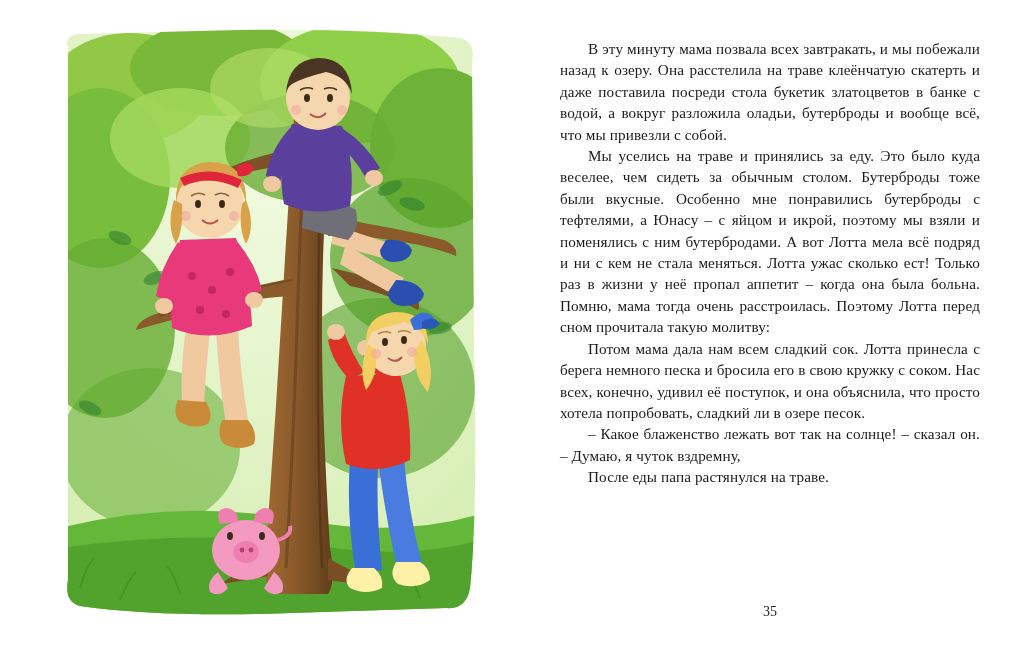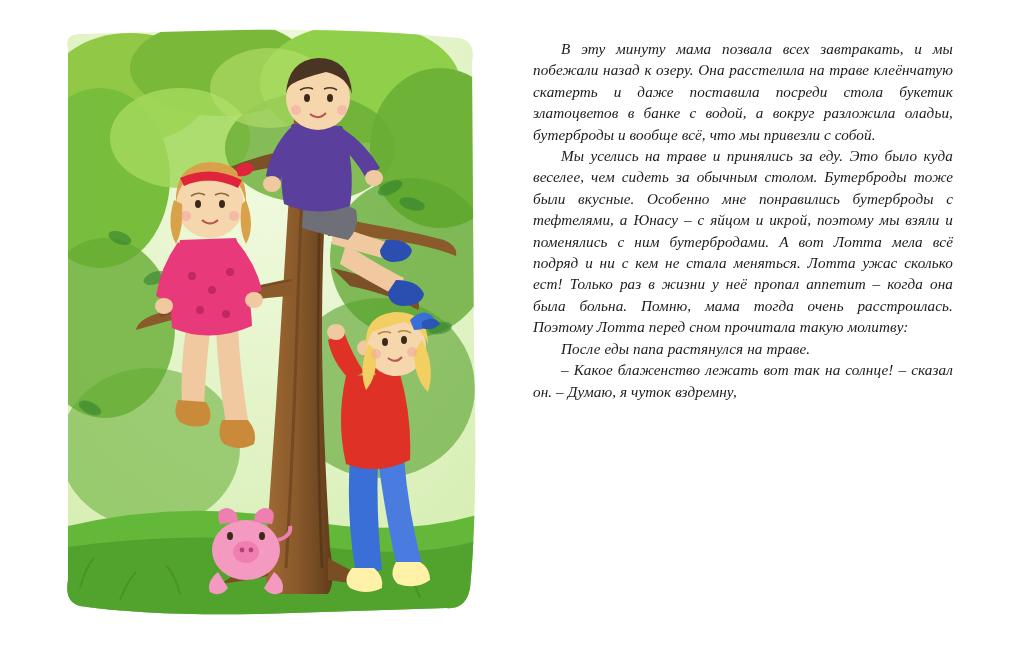--- a/index.html
+++ b/index.html
@@ -22,24 +22,23 @@
     left: 60px;
     top: 28px;
     width: 420px;
     height: 590px;
   }
   .illo-svg { display: block; width: 100%; height: 100%; }
 
   
   .text-column {
     position: absolute;
-    left: 533px;
+    left: 560px;
     top: 38px;
     width: 420px;
-    font-style: italic;
   }
   .text-column p {
     margin: 0;
     font-size: 15.2px;
     line-height: 21.4px;
     text-align: justify;
     text-indent: 28px;
     color: #1a1a1a;
     letter-spacing: 0.1px;
     font-family: "Liberation Serif", serif;
@@ -248,17 +247,19 @@
           <path d="M214,544 q12,10 8,20 q-10,6 -18,-4 z" fill="#f49ac1"></path>
           <path d="M218,512 q14,-4 12,-14" stroke="#ef7fb0" stroke-width="4" fill="none"></path>
         </g>
       </g>
     </svg>
   </div>
 
   <div class="text-column">
     <p>В эту минуту мама позвала всех завтракать, и мы побежали назад к озеру. Она расстелила на траве клеёнчатую скатерть и даже поставила посреди стола букетик златоцветов в банке с водой, а вокруг разложила оладьи, бутерброды и вообще всё, что мы привезли с собой.</p>
     <p>Мы уселись на траве и принялись за еду. Это было куда веселее, чем сидеть за обычным столом. Бутерброды тоже были вкусные. Особенно мне понравились бутерброды с тефтелями, а Юнасу – с яйцом и икрой, поэтому мы взяли и поменялись с ним бутербродами. А вот Лотта мела всё подряд и ни с кем не стала меняться. Лотта ужас сколько ест! Только раз в жизни у неё пропал аппетит – когда она была больна. Помню, мама тогда очень расстроилась. Поэтому Лотта перед сном прочитала такую молитву:</p>
+    <p>Потом мама дала нам всем сладкий сок. Лотта принесла с берега немного песка и бросила его в свою кружку с соком. Нас всех, конечно, удивил её поступок, и она объяснила, что просто хотела попробовать, сладкий ли в озере песок.</p>
+    <p>– Какое блаженство лежать вот так на солнце! – сказал он. – Думаю, я чуток вздремну,</p>
     <p>После еды папа растянулся на траве.</p>
-    <p>– Какое блаженство лежать вот так на солнце! – сказал он. – Думаю, я чуток вздремну,</p>
   </div>
 
+  <div class="folio">35</div>
 </div>
 
 </body></html>

